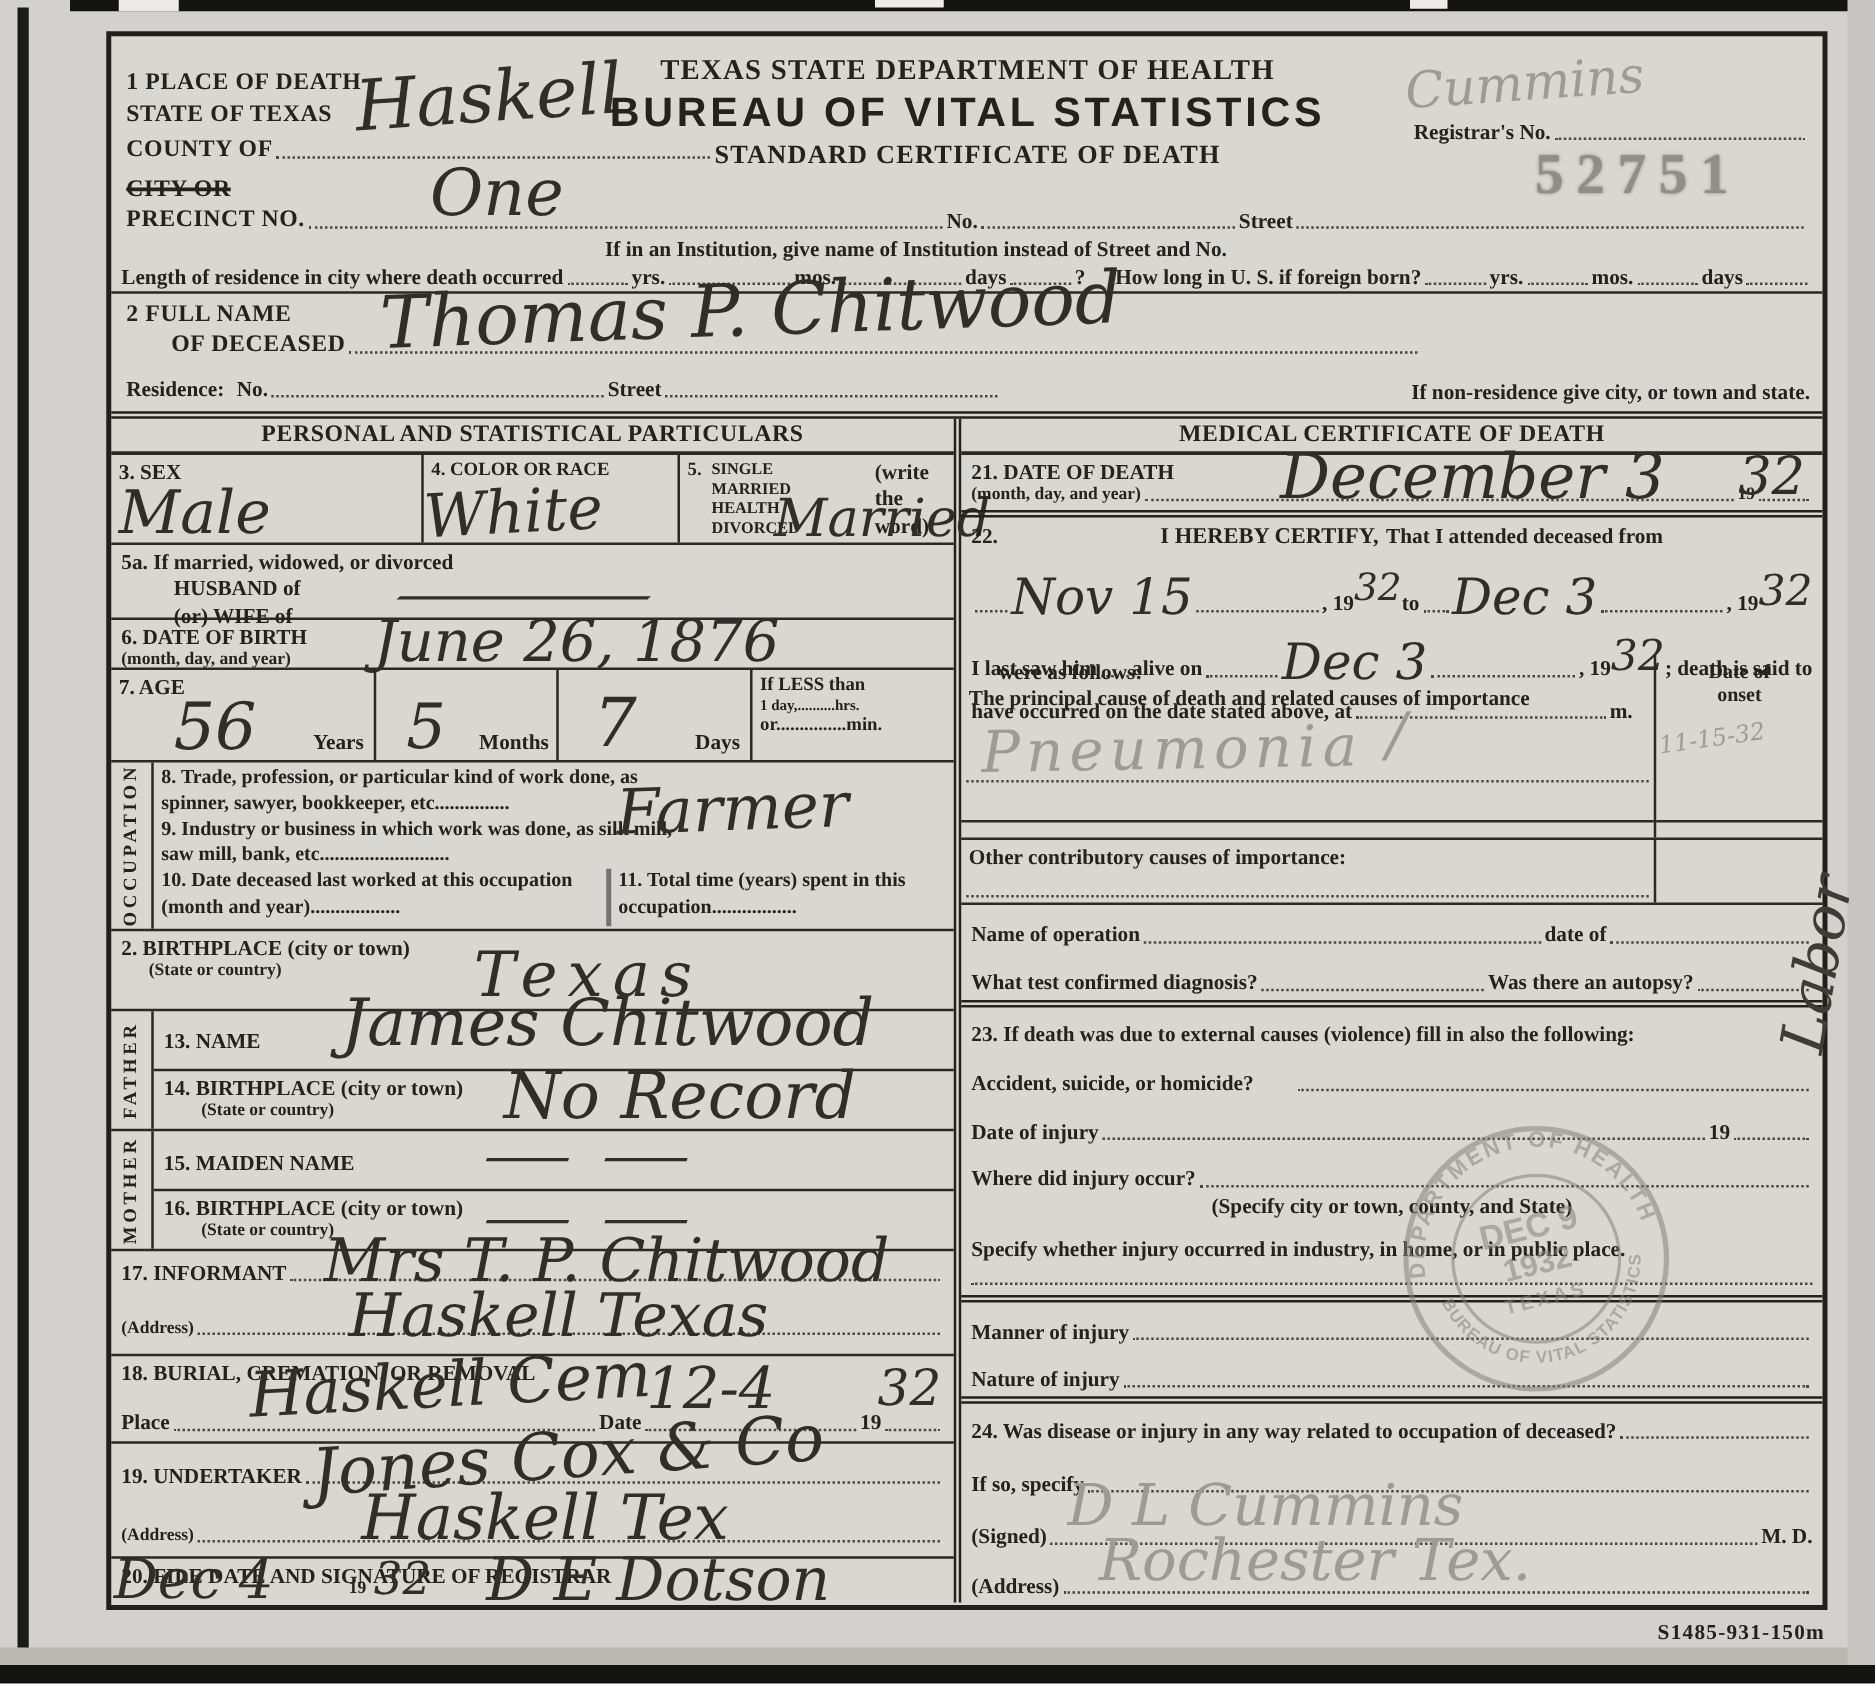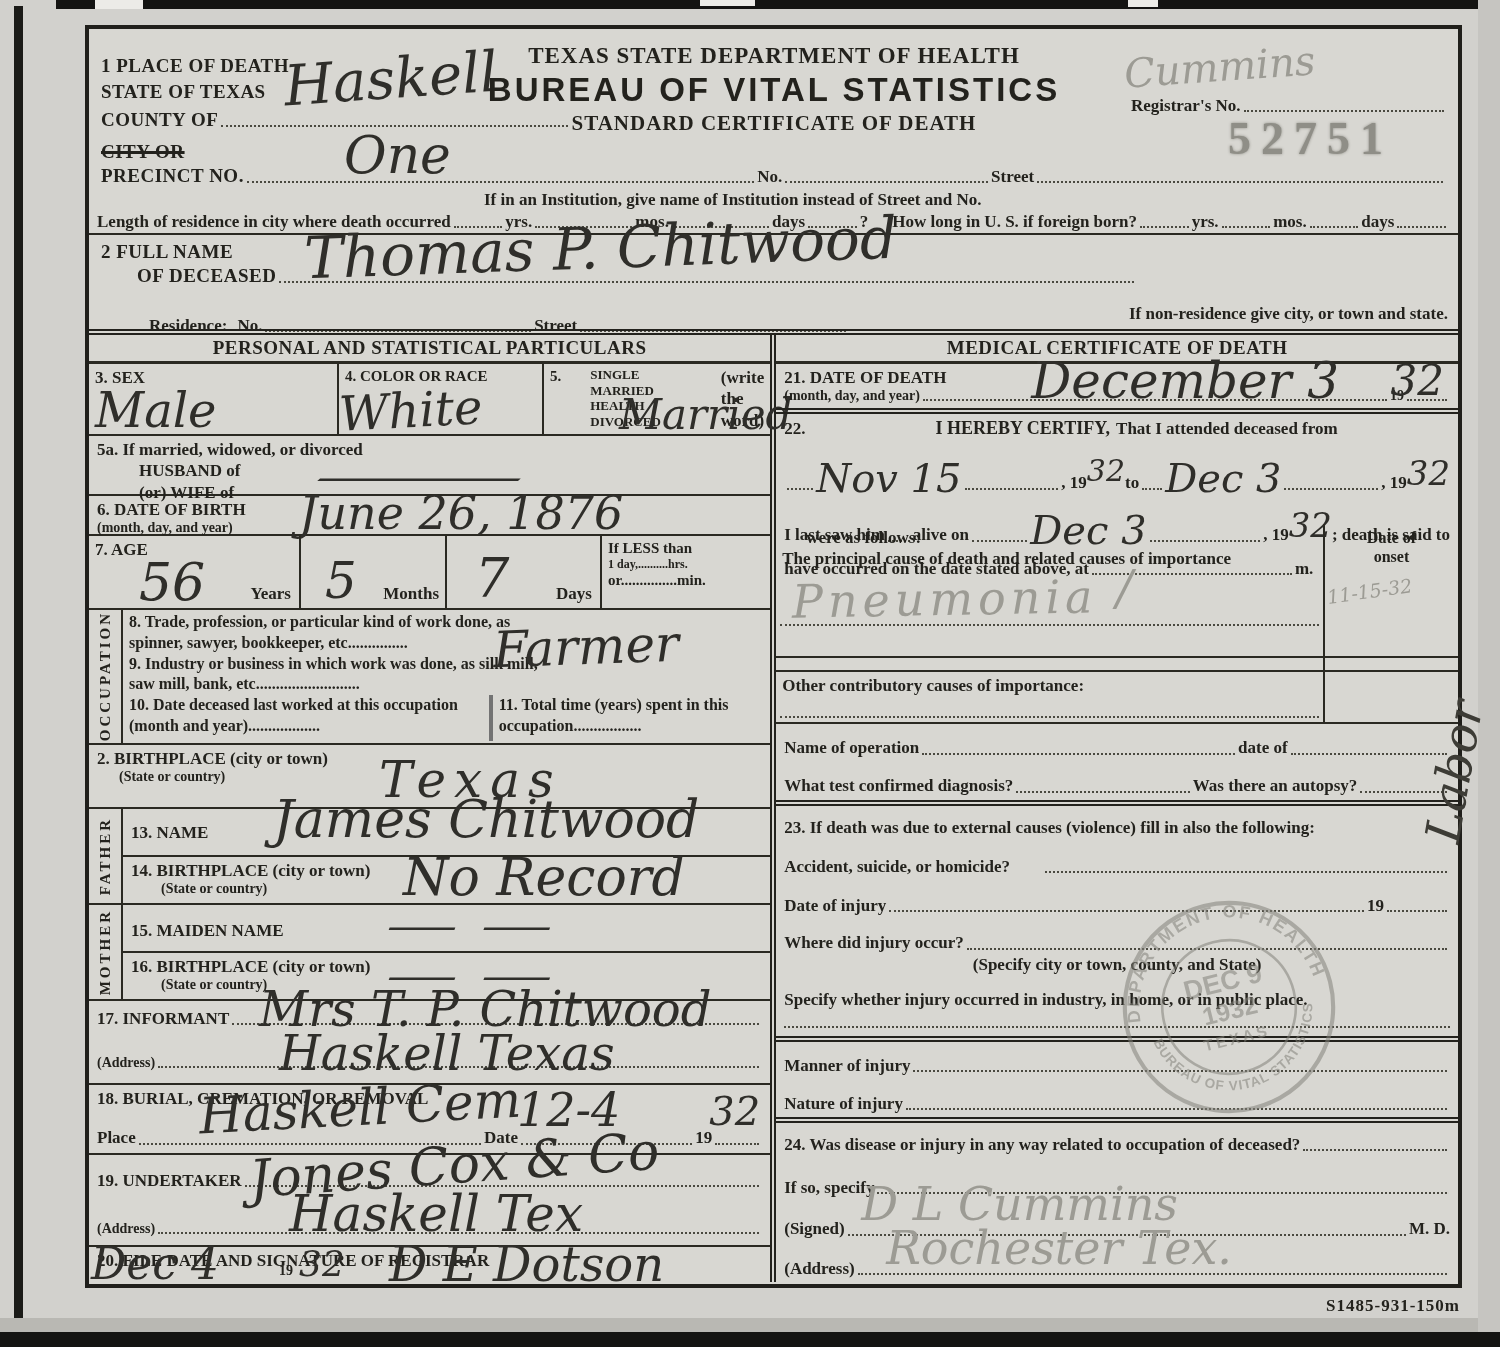--- a/index.html
+++ b/index.html
@@ -128,21 +128,21 @@
     <div class="abs" style="left:0;top:206px;width:100%;height:66px;">
       <div class="abs lb19" style="left:12px;top:6px;">2   FULL NAME</div>
       <div class="abs flex" style="left:48px;top:30px;width:1000px;">
         <span class="lb19">OF DECEASED</span>
         <i class="ld"></i>
       </div>
       <div class="abs hw" style="left:215px;top:-16px;font-size:58px;transform:rotate(-2deg);">Thomas P. Chitwood</div>
     </div>
 
     <div class="abs" style="left:0;top:272px;width:100%;height:28px;">
-      <div class="abs flex" style="left:12px;top:14px;width:700px;margin-left:48px;">
+      <div class="abs flex" style="left:12px;top:0;width:700px;">
         <span class="lb">Residence:</span>
         <span style="flex:0 0 10px;"></span>
         <span class="lb">No.</span>
         <i class="ld f3"></i>
         <span class="lb">Street</span>
         <i class="ld f3"></i>
       </div>
       <div class="abs lb" style="right:10px;top:2px;">If non-residence give city, or town and state.</div>
     </div>
 
@@ -156,21 +156,21 @@
             <div class="lb">3.  SEX</div>
             <div class="abs hw" style="left:6px;bottom:0;font-size:48px;">Male</div>
           </div>
           <div class="cell" style="flex:0 0 205px;">
             <div class="lbs" style="font-size:15px;">4.  COLOR OR RACE</div>
             <div class="abs hw" style="left:0;bottom:0;font-size:48px;transform:rotate(-3deg);">White</div>
           </div>
           <div class="cell" style="flex:1;">
             <div style="display:flex;">
               <span class="lbs" style="font-size:15px;margin-right:8px;">5.</span>
-              <span style="line-height:1.02;margin-left:21px;">
+              <span style="line-height:1.02;">
                 <span class="lbs" style="display:block;font-size:13px;">SINGLE</span>
                 <span class="lbs" style="display:block;font-size:13px;">MARRIED</span>
                 <span class="lbs" style="display:block;font-size:13px;">HEALTH</span>
                 <span class="lbs" style="display:block;font-size:13px;">DIVORCED</span>
               </span>
               <span class="lb" style="margin-left:60px;">(write the word)</span>
             </div>
             <div class="abs hw" style="left:75px;bottom:-2px;font-size:42px;">Married</div>
           </div>
         </div>

